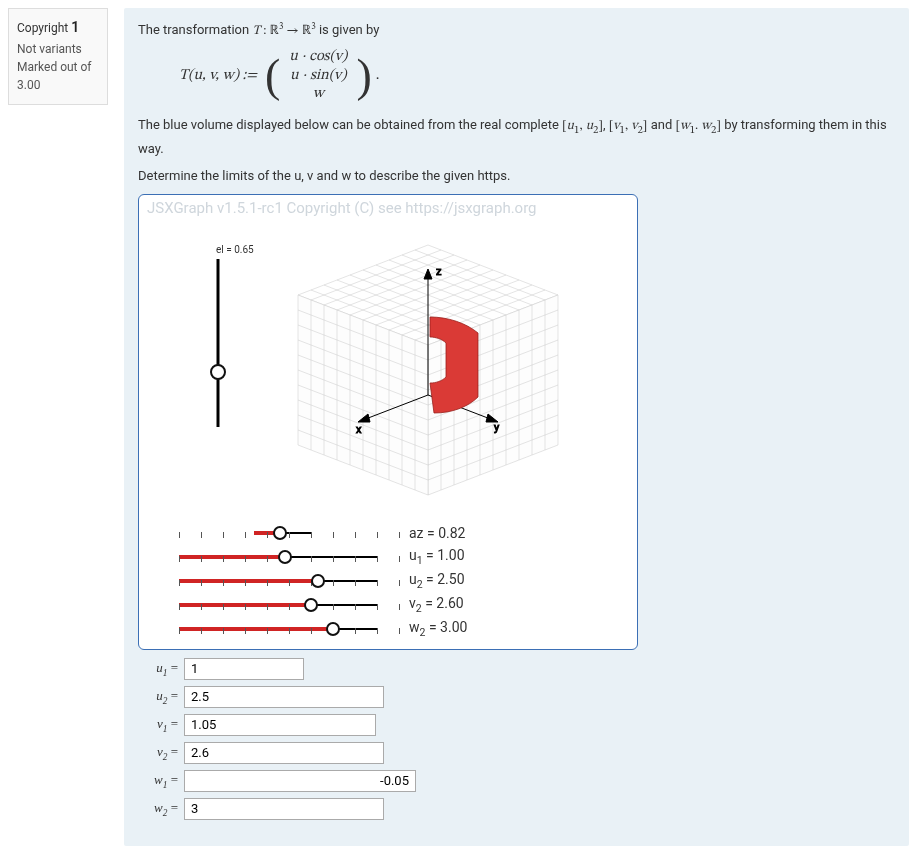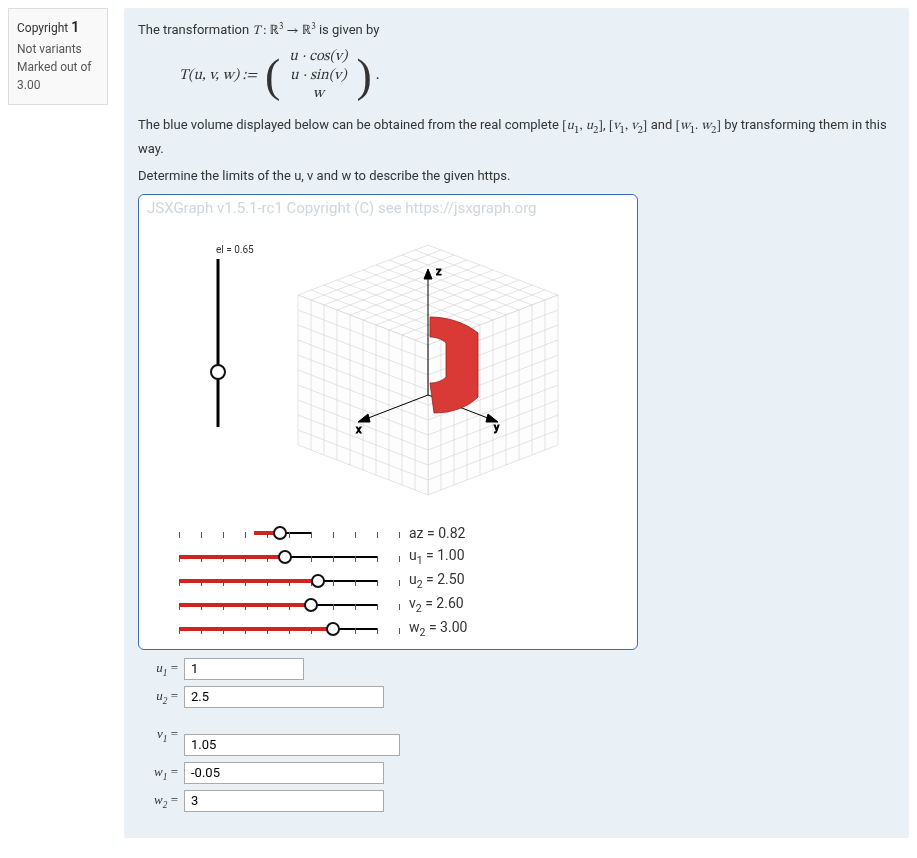--- a/index.html
+++ b/index.html
@@ -446,25 +446,29 @@
         <div class="input-row">
           <span class="lbl">u<sub>1</sub> <span class="rm">=</span></span>
           <input type="text" style="width: 120px;" value="1">
         </div>
         <div class="input-row">
           <span class="lbl">u<sub>2</sub> <span class="rm">=</span></span>
           <input type="text" style="width: 200px;" value="2.5">
         </div>
         <div class="input-row">
           <span class="lbl">v<sub>1</sub> <span class="rm">=</span></span>
-          <input type="text" style="width: 216px; margin-top: 20px;" value="1.05">
+          <input type="text" style="width: 192px;" value="1.05">
+        </div>
+        <div class="input-row">
+          <span class="lbl">v<sub>2</sub> <span class="rm">=</span></span>
+          <input type="text" style="width: 200px;" value="2.6">
         </div>
         <div class="input-row">
           <span class="lbl">w<sub>1</sub> <span class="rm">=</span></span>
-          <input type="text" style="width: 200px;" value="-0.05">
+          <input type="text" style="width: 232px; text-align: right;" value="-0.05">
         </div>
         <div class="input-row">
           <span class="lbl">w<sub>2</sub> <span class="rm">=</span></span>
           <input type="text" style="width: 200px;" value="3">
         </div>
       </div>
 
   </div>
 
 </div>

